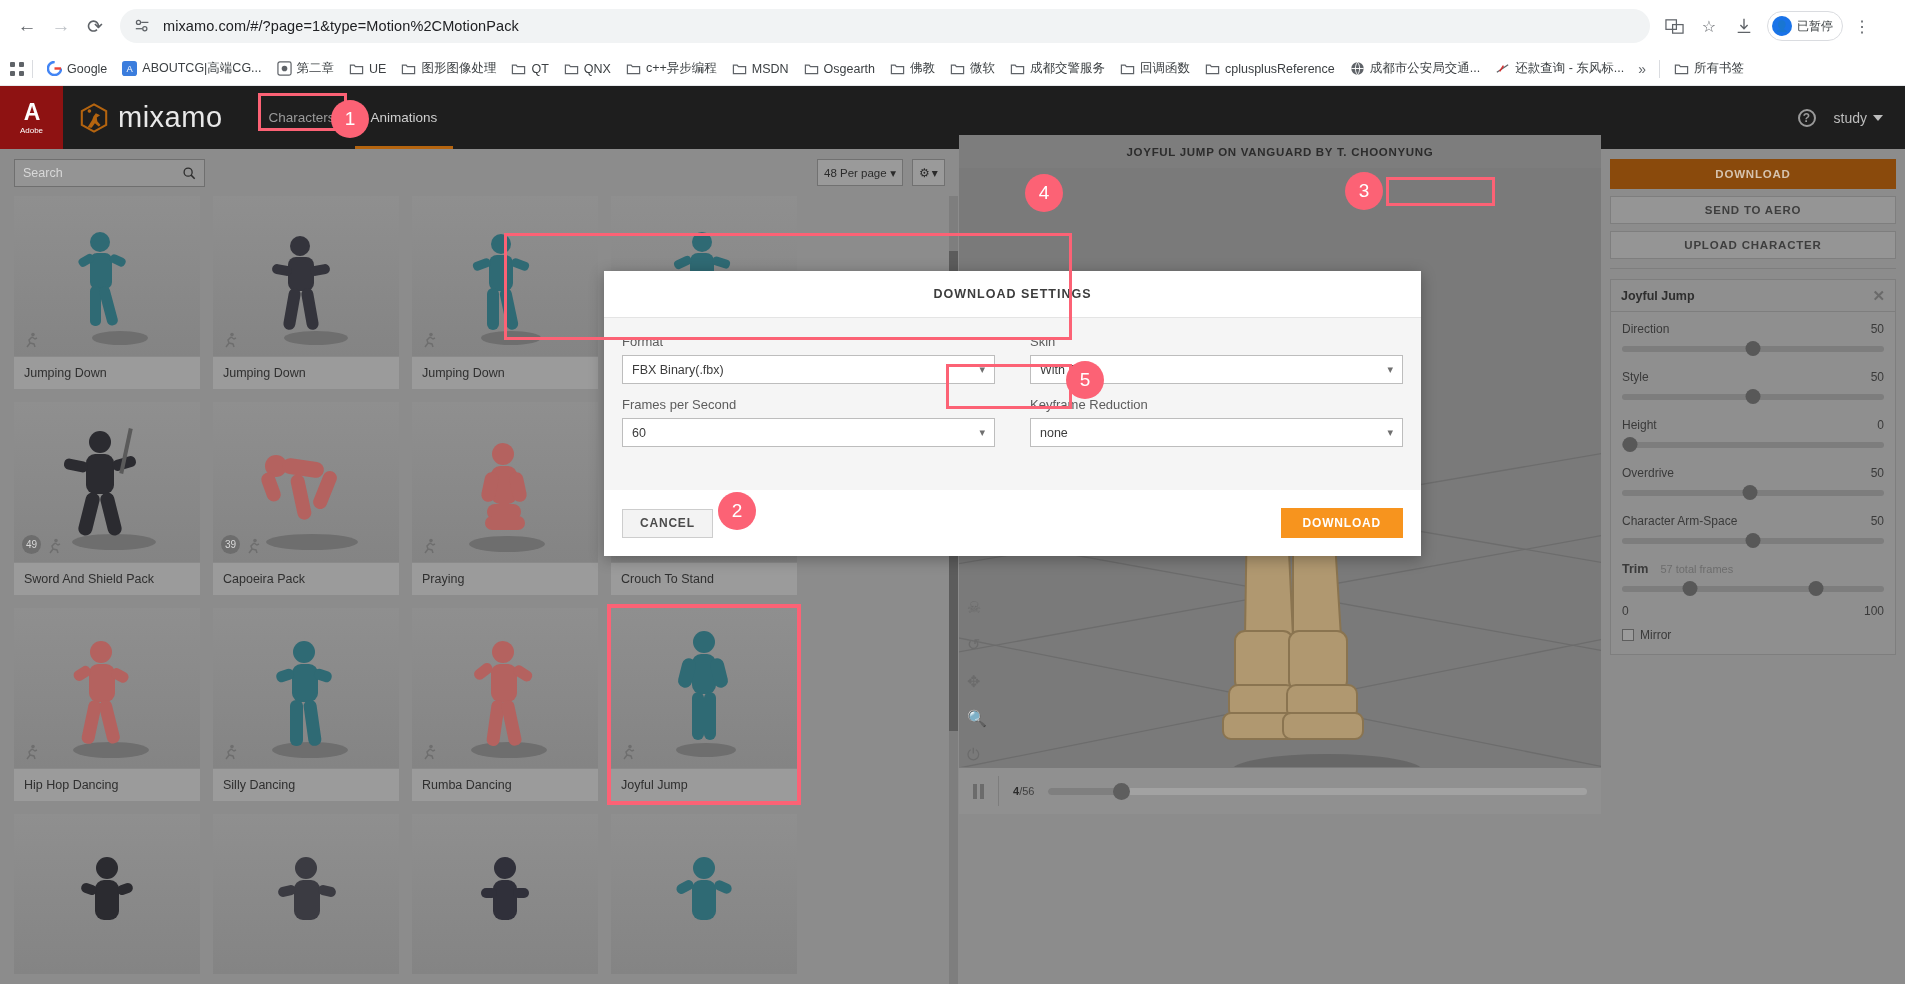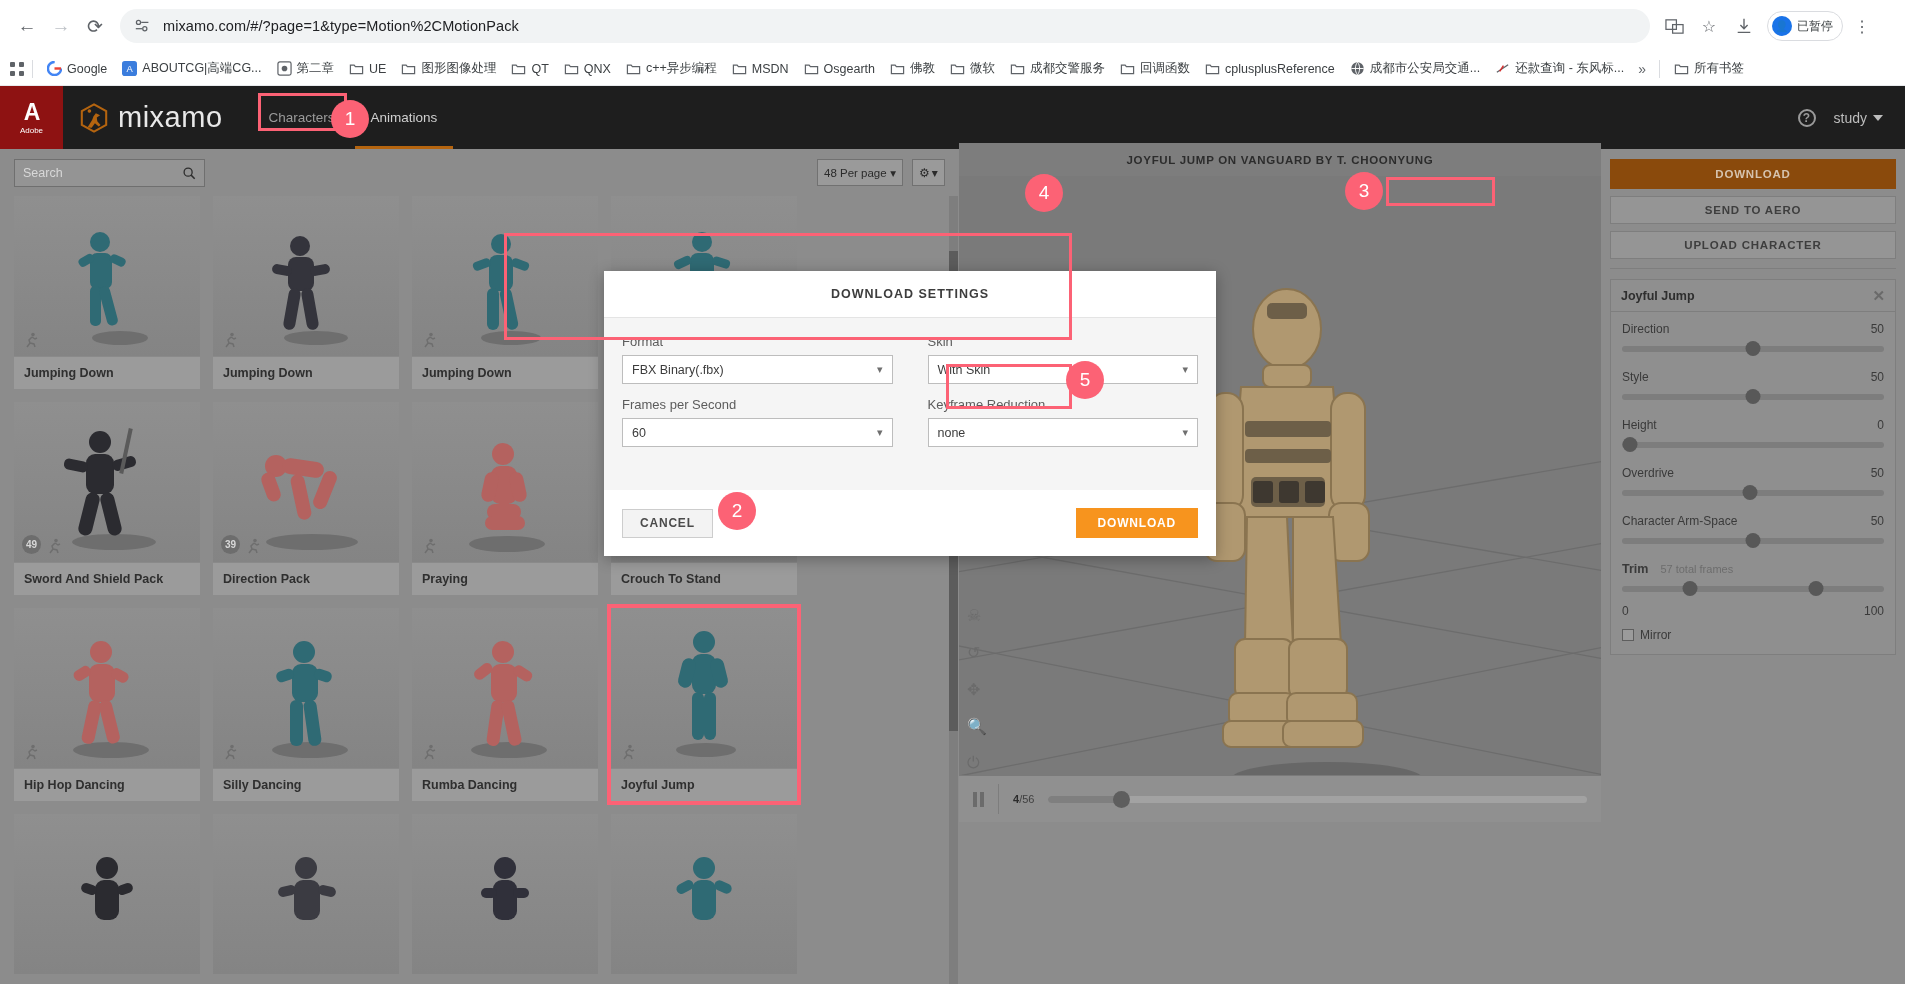--- a/index.html
+++ b/index.html
@@ -124,21 +124,21 @@
   }
   .gear-btn {
     width: 33px; height: 27px; background: #9a9a9a; border: 1px solid #717171;
     display: flex; align-items: center; justify-content: center; gap: 2px;
     font-size: 12px; color: #2b2b2b;
   }
   .cards {
     display: grid; grid-template-columns: repeat(4, 186px); gap: 13px;
     padding: 0 14px;
   }
-  .card { width: 186px; background: #fca5a5; font-weight: bold; }
+  .card { width: 186px; background: #fca5a5; }
   .card.selected { outline: 4px solid #fc6275; outline-offset: 0px; }
   .card-thumb {
     height: 160px; position: relative; overflow: hidden;
     background: linear-gradient(#8f8f8f, #848484);
   }
   .thumb-fig { position: absolute; left: 50%; transform: translateX(-50%); bottom: 8px; }
   .badge-num {
     position: absolute; left: 8px; bottom: 8px; width: 19px; height: 19px;
     border-radius: 50%; background: #6d6d6d; color: #d8d8d8;
     font-size: 10px; display: flex; align-items: center; justify-content: center;
@@ -153,21 +153,21 @@
   .scrollbar-v {
     position: absolute; top: 47px; right: 1px; width: 9px; height: 788px;
     background: #7e7e7e;
   }
   .scroll-thumb {
     position: absolute; top: 55px; left: 0; width: 9px; height: 480px; background: #5c5c5c;
   }
 
   
   .viewer {
-    position: absolute; top: 57px; left: 959px; width: 642px; height: 679px;
+    position: absolute; top: 49px; left: 959px; width: 642px; height: 679px;
     background: #7d7d7d; overflow: hidden;
   }
   .viewer-title {
     position: absolute; top: 0; left: 0; width: 642px; height: 33px;
     display: flex; align-items: center; justify-content: center;
     font-size: 11.5px; font-weight: bold; color: #2c2c2c; letter-spacing: .7px;
   }
   .stage {
     position: absolute; top: 33px; left: 0; width: 642px; height: 755px;
     background: #7a7a7a; overflow: hidden;
@@ -239,21 +239,21 @@
   .trim-head span { font-size: 11px; color: #6d6d6d; margin-left: 12px; }
   .trim-ends {
     display: flex; justify-content: space-between; font-size: 12px; color: #3a3a3a;
     margin-top: -6px; margin-bottom: 10px;
   }
   .mirror-row { display: flex; align-items: center; gap: 6px; font-size: 12px; color: #3a3a3a; }
   .cbox { width: 12px; height: 12px; border: 1px solid #5e5e5e; background: #9b9b9b; }
 
   
   .modal {
-    position: absolute; left: 604px; top: 185px; width: 612px; height: 285px;
+    position: absolute; left: 604px; top: 185px; width: 817px; height: 285px;
     background: #fff; box-shadow: 0 3px 14px rgba(0,0,0,.3); z-index: 40;
   }
   .modal-head {
     height: 47px; display: flex; align-items: center; justify-content: center;
     font-size: 12.5px; font-weight: bold; color: #3d3d3d; letter-spacing: 1px;
     border-bottom: 1px solid #e4e4e4;
   }
   .modal-body { background: #f5f5f5; padding: 16px 18px 18px; height: 172px; }
   .field-grid { display: grid; grid-template-columns: 1fr 1fr; gap: 0 35px; }
   .fld-label { font-size: 13px; color: #5c5c5c; margin-bottom: 6px; }
@@ -618,21 +618,21 @@
                   <rect x="72" y="56" width="14" height="40" rx="7" transform="rotate(22 79 76)"></rect>
                   <rect x="48" y="60" width="14" height="46" rx="7" transform="rotate(-12 55 83)"></rect>
                 </g>
               </svg>
             <div class="badge-num">39</div>
             <svg class="run-ico" width="16" height="16" viewBox="0 0 16 16">
                 <circle cx="10" cy="2.6" r="1.8" fill="#5c5c5c"></circle>
                 <path d="M9 5l-3 3 1 3-3 4M9 5l3 2 2-1M7 11l4 1 1 3" stroke="#5c5c5c" stroke-width="1.5" fill="none"></path>
               </svg>
           </div>
-          <div class="card-label">Direction Pack</div>
+          <div class="card-label">Capoeira Pack</div>
         </div>
         <div class="card">
           <div class="card-thumb">
             <svg class="thumb-fig" width="100" height="130" viewBox="0 0 100 130">
                 <ellipse cx="52" cy="120" rx="38" ry="8" fill="#6e6e6e"></ellipse>
                 <g fill="#b4625f">
                   <circle cx="48" cy="30" r="11"></circle>
                   <rect x="36" y="42" width="26" height="38" rx="9"></rect>
                   <rect x="28" y="48" width="14" height="30" rx="7" transform="rotate(12 35 63)"></rect>
                   <rect x="56" y="48" width="14" height="30" rx="7" transform="rotate(-12 63 63)"></rect>

